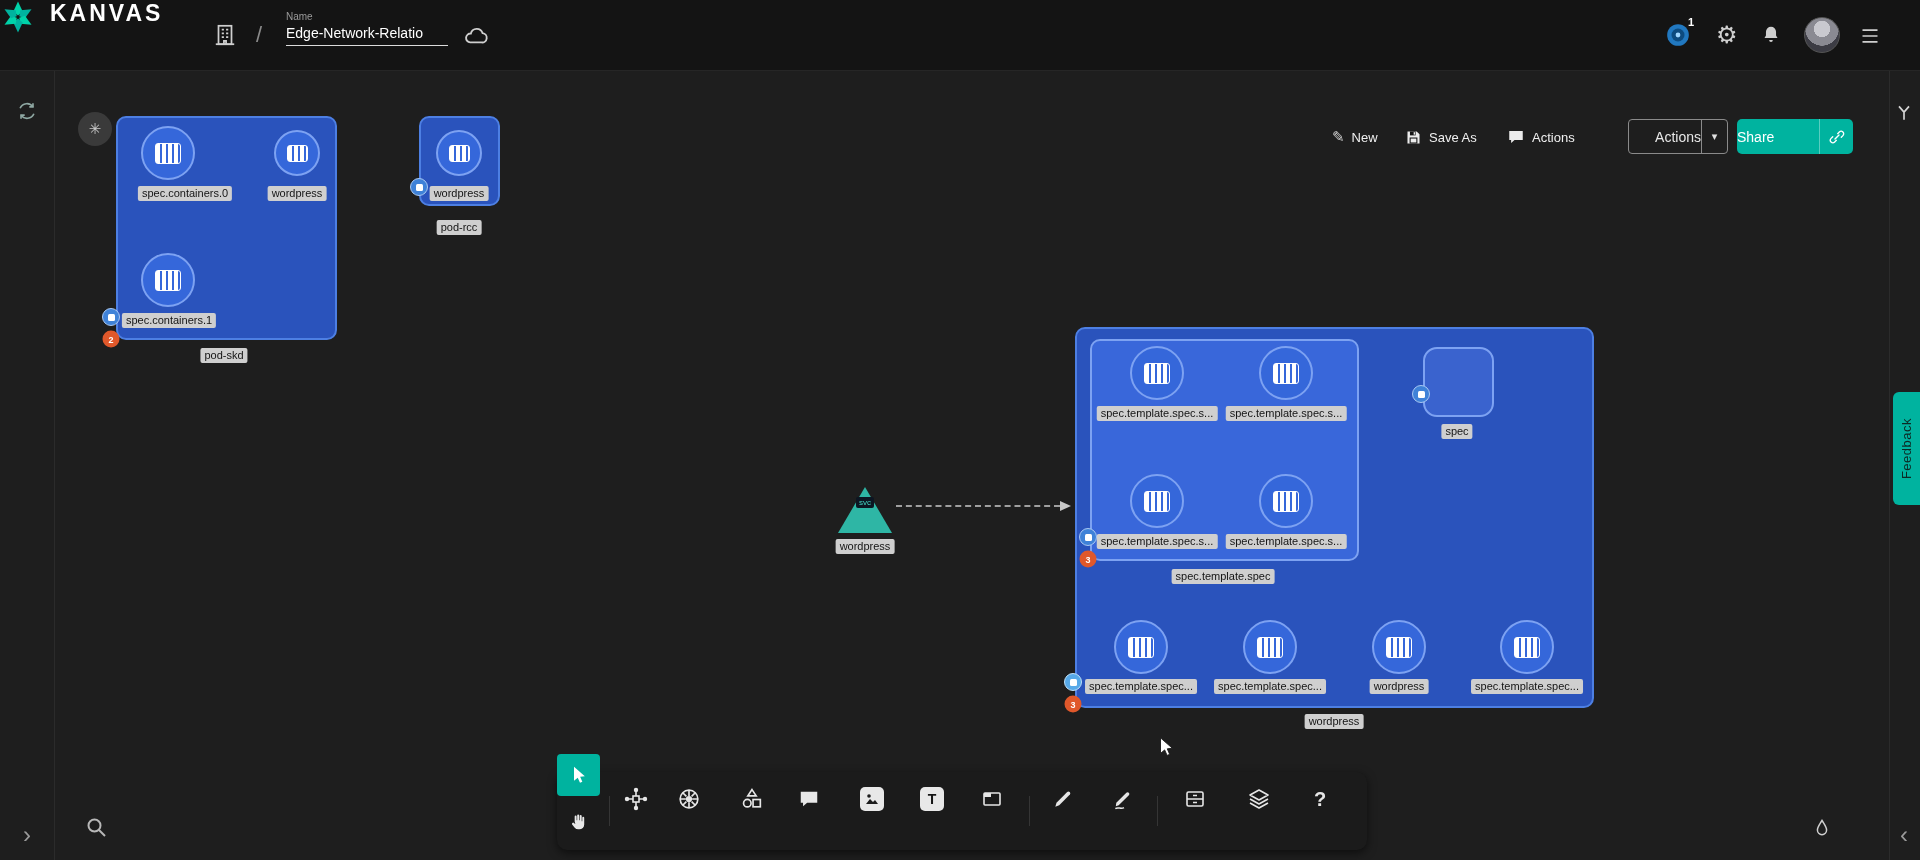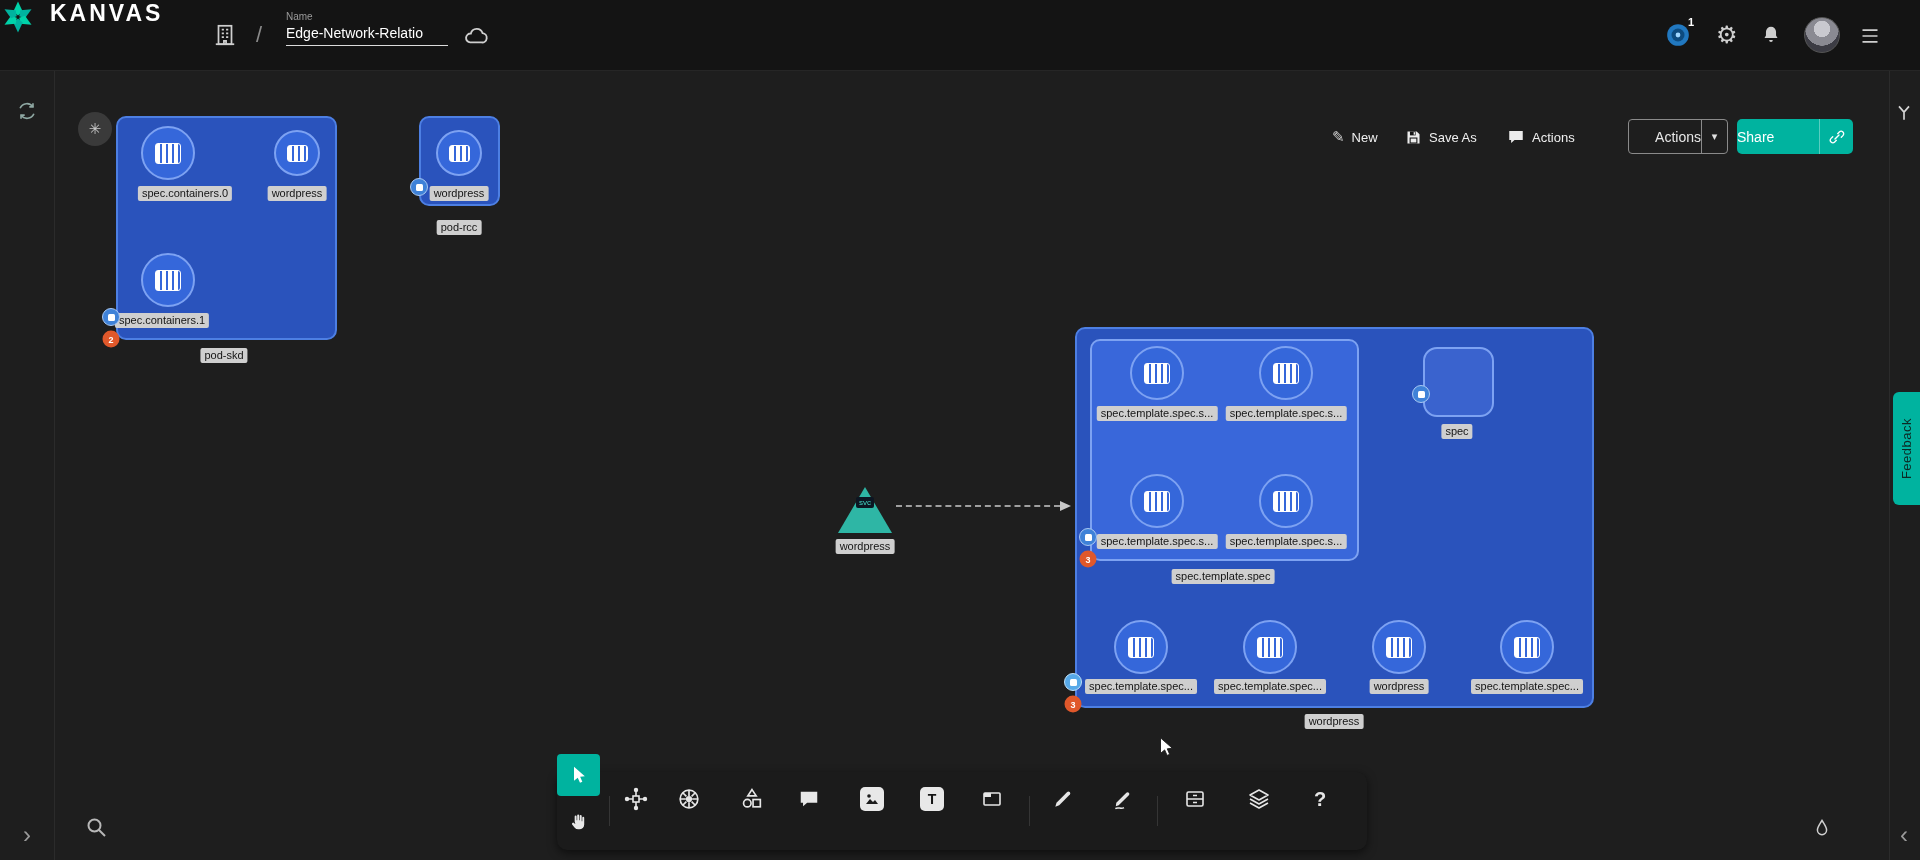--- a/index.html
+++ b/index.html
@@ -208,21 +208,21 @@
     <span class="cnt-icon"></span>
   </div>
 <div class="node d46" style="left:274px;top:130px">
     <span class="cnt-icon"></span>
   </div>
 <div class="node d54" style="left:141px;top:253px">
     <span class="cnt-icon"></span>
   </div>
 <div class="chip" style="left:185px;top:186px">spec.containers.0</div>
 <div class="chip" style="left:297px;top:186px">wordpress</div>
-<div class="chip" style="left:162px;top:313px">spec.containers.1</div>
+<div class="chip" style="left:169px;top:313px">spec.containers.1</div>
 <div class="chip" style="left:224px;top:348px">pod-skd</div>
 <div class="badge blue" style="left:111px;top:317px"></div>
 <div class="badge orange" style="left:111px;top:339px">2</div>
 
 <div class="kbox" style="left:419px;top:116px;width:81px;height:90px"></div>
 <div class="node d46" style="left:436px;top:130px">
     <span class="cnt-icon"></span>
   </div>
 <div class="chip" style="left:459px;top:186px">wordpress</div>
 <div class="chip" style="left:459px;top:220px">pod-rcc</div>

